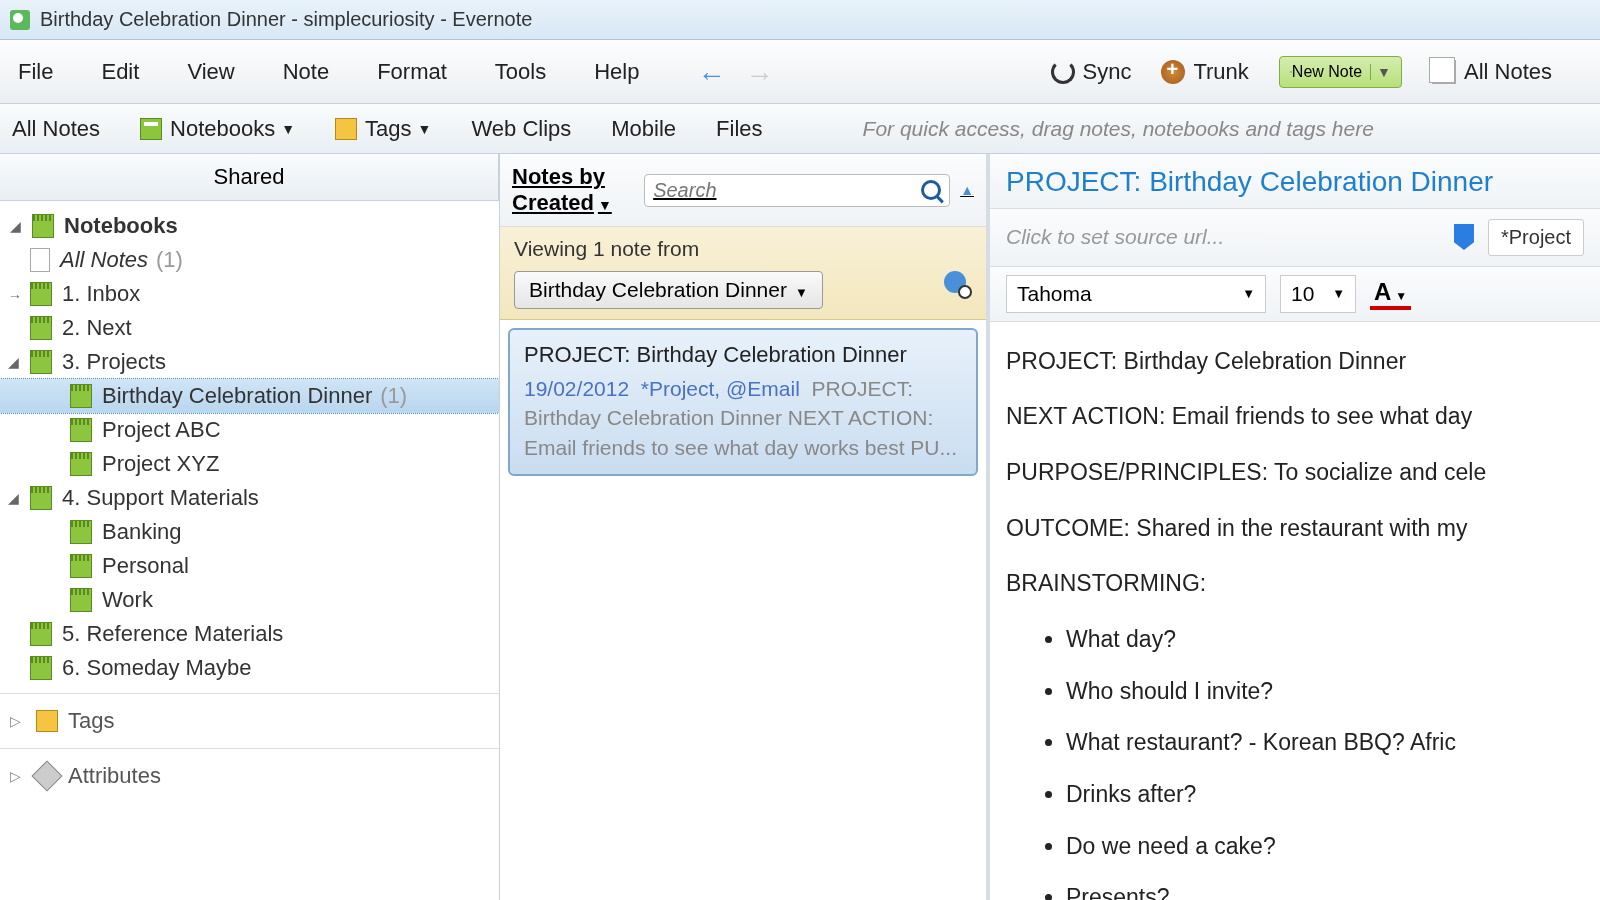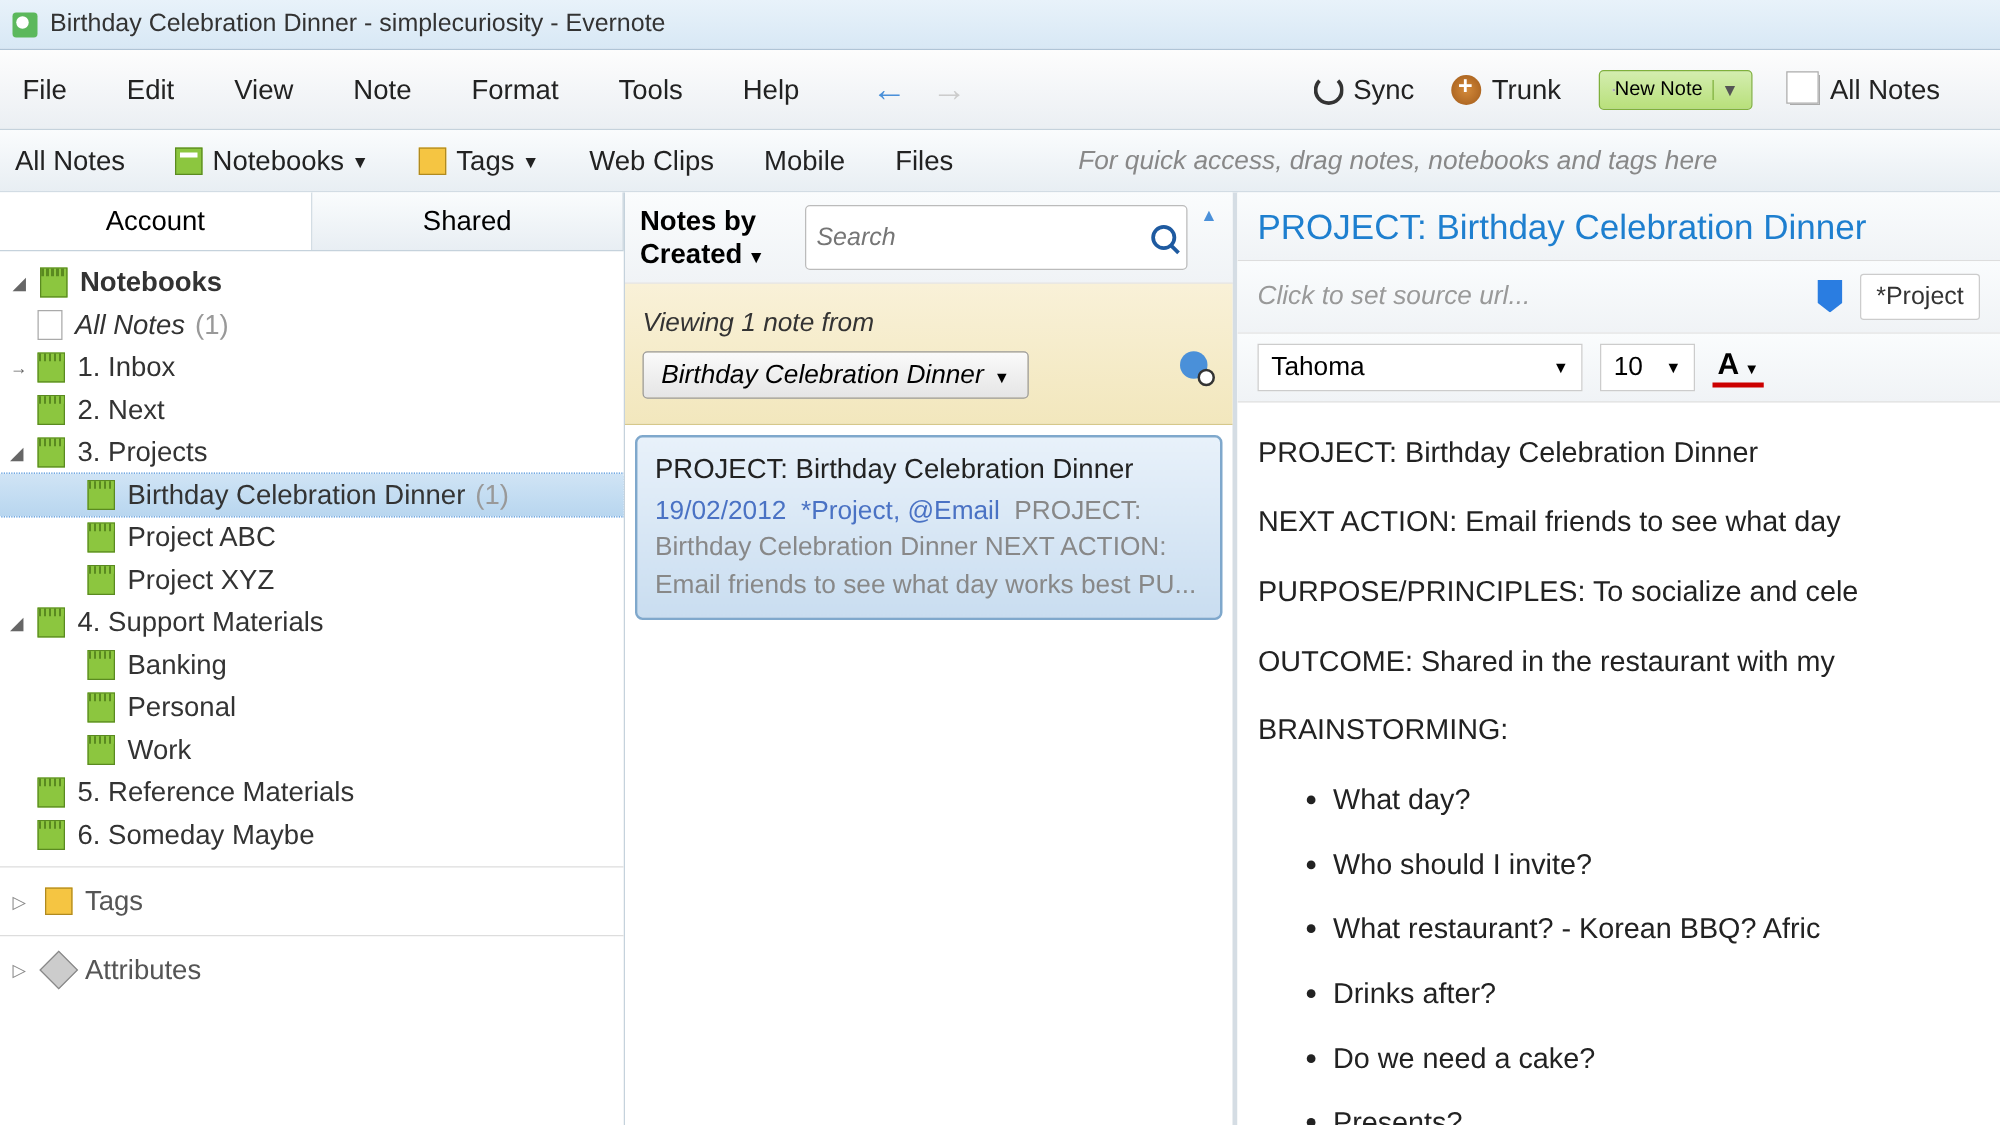--- a/index.html
+++ b/index.html
@@ -53,29 +53,29 @@
 .tree-row.selected { background: linear-gradient(#d0e4f5, #b8d6ef); outline: 1px dotted #4a90d9; }
 .tree-row.lv1 { padding-left: 30px; }
 .tree-row.lv2 { padding-left: 70px; }
 .tree-sep { height: 1px; background: #ddd; margin: 8px 0; }
 .tree-sec { display: flex; align-items: center; padding: 6px 10px; font-size: 22px; color: #555; cursor: pointer; }
 .tree-sec .exp { width: 16px; font-size: 14px; color: #888; margin-right: 10px; }
 .tagico { width: 22px; height: 22px; background: #f5c542; border: 1px solid #b08a20; margin-right: 10px; }
 .attrico { width: 22px; height: 22px; background: #ccc; border: 1px solid #888; margin-right: 10px; transform: rotate(45deg); }
 
 .notelist { width: 490px; border-right: 4px solid #d5dde4; background: #fff; display: flex; flex-direction: column; }
-.nl-head { display: flex; padding: 10px 12px; border-bottom: 1px solid #ddd; background: linear-gradient(#fafcfd, #f0f3f6); }
+.nl-head { display: flex; align-items: center; padding: 10px 12px; border-bottom: 1px solid #ddd; background: linear-gradient(#fafcfd, #f0f3f6); text-decoration: underline; }
 .nl-sort { font-size: 22px; font-weight: bold; cursor: pointer; }
 .nl-sort .caret { font-size: 14px; margin-left: 4px; }
 .search { flex: 1; margin-left: 20px; display: flex; align-items: center; border: 1px solid #bbb; border-radius: 4px; background: #fff; padding: 4px 8px; }
 .search input { border: none; outline: none; font-size: 20px; font-style: italic; color: #888; flex: 1; }
 .search .mag { width: 20px; height: 20px; border: 3px solid #1e5aa0; border-radius: 50%; position: relative; }
 .search .mag::after { content: ""; position: absolute; width: 8px; height: 3px; background: #1e5aa0; bottom: -4px; right: -6px; transform: rotate(45deg); }
 .nl-collapse { font-size: 14px; color: #4a90d9; margin-left: 10px; cursor: pointer; }
-.nl-filter { background: linear-gradient(#f9f1d8, #f2e7bd); border-bottom: 1px solid #d6c88a; padding: 20px 14px; font-style: italic; }
+.nl-filter { background: linear-gradient(#f9f1d8, #f2e7bd); border-bottom: 1px solid #d6c88a; padding: 10px 14px; }
 .nl-filter .ft { font-size: 21px; color: #333; margin-bottom: 10px; }
 .nl-filter-row { display: flex; align-items: flex-start; }
 .nl-filter .dd { background: linear-gradient(#fafafa, #e5e5e5); border: 1px solid #999; border-radius: 4px; padding: 6px 14px; font-size: 21px; cursor: pointer; }
 .nl-filter .dd .caret { font-size: 13px; margin-left: 8px; }
 .filter-ico { width: 28px; height: 28px; margin-left: auto; position: relative; }
 .filter-ico .globe { width: 22px; height: 22px; background: #4a90d9; border-radius: 50%; position: absolute; }
 .filter-ico .mag2 { width: 14px; height: 14px; border: 2px solid #333; border-radius: 50%; position: absolute; bottom: 0; right: 0; background: #fff; }
 .notecard { margin: 8px; border: 2px solid #7fa8cc; border-radius: 6px; background: linear-gradient(#e8f1fa, #c9ddf0); padding: 12px 14px; cursor: pointer; }
 .notecard .nt { font-size: 22px; color: #222; margin-bottom: 6px; }
 .notecard .meta { font-size: 21px; color: #4a72c4; }
@@ -154,21 +154,20 @@
   <div class="t2item">Web Clips</div>
   <div class="t2item">Mobile</div>
   <div class="t2item">Files</div>
   <div class="hint">For quick access, drag notes, notebooks and tags here</div>
 </div>
 
 <div class="main">
 
   <div class="sidebar">
     <div class="sb-tabs">
-      <div class="sb-tab active">Account</div>
       <div class="sb-tab">Shared</div>
     </div>
     <div class="tree">
       <div class="tree-row bold">
           <span class="exp">◢</span>
           <div class="nbico spiral"></div>
           <span class="lbl">Notebooks</span>
         </div>
       <div class="tree-row lv1 italic">
           <div class="noteico"></div>

